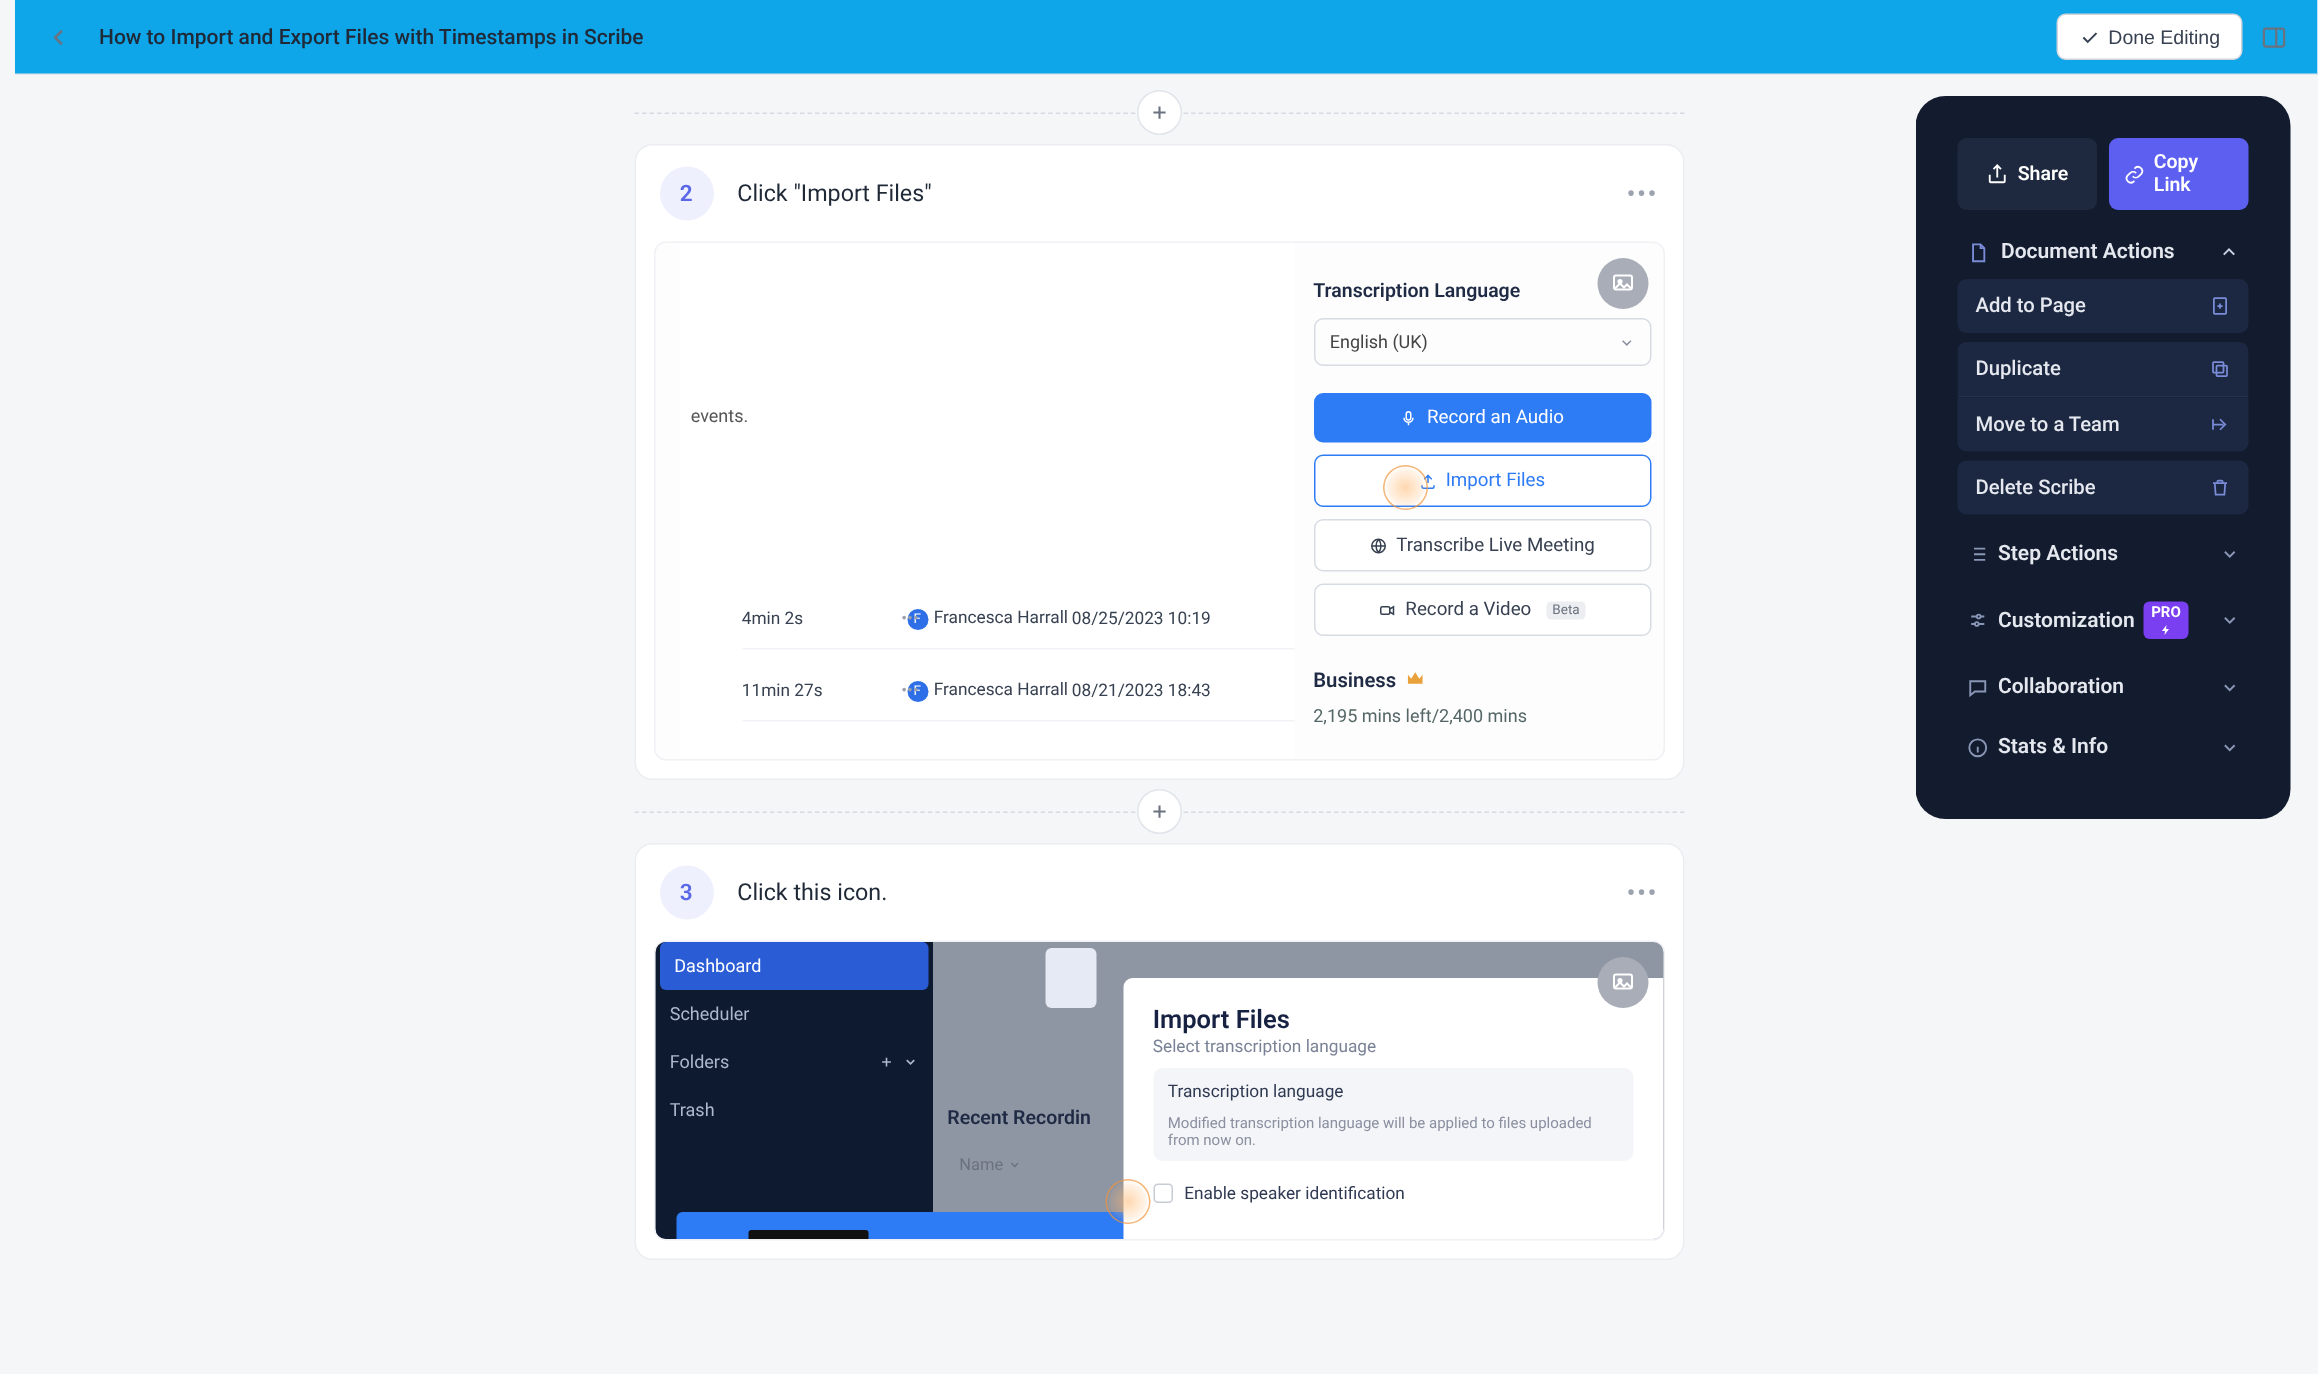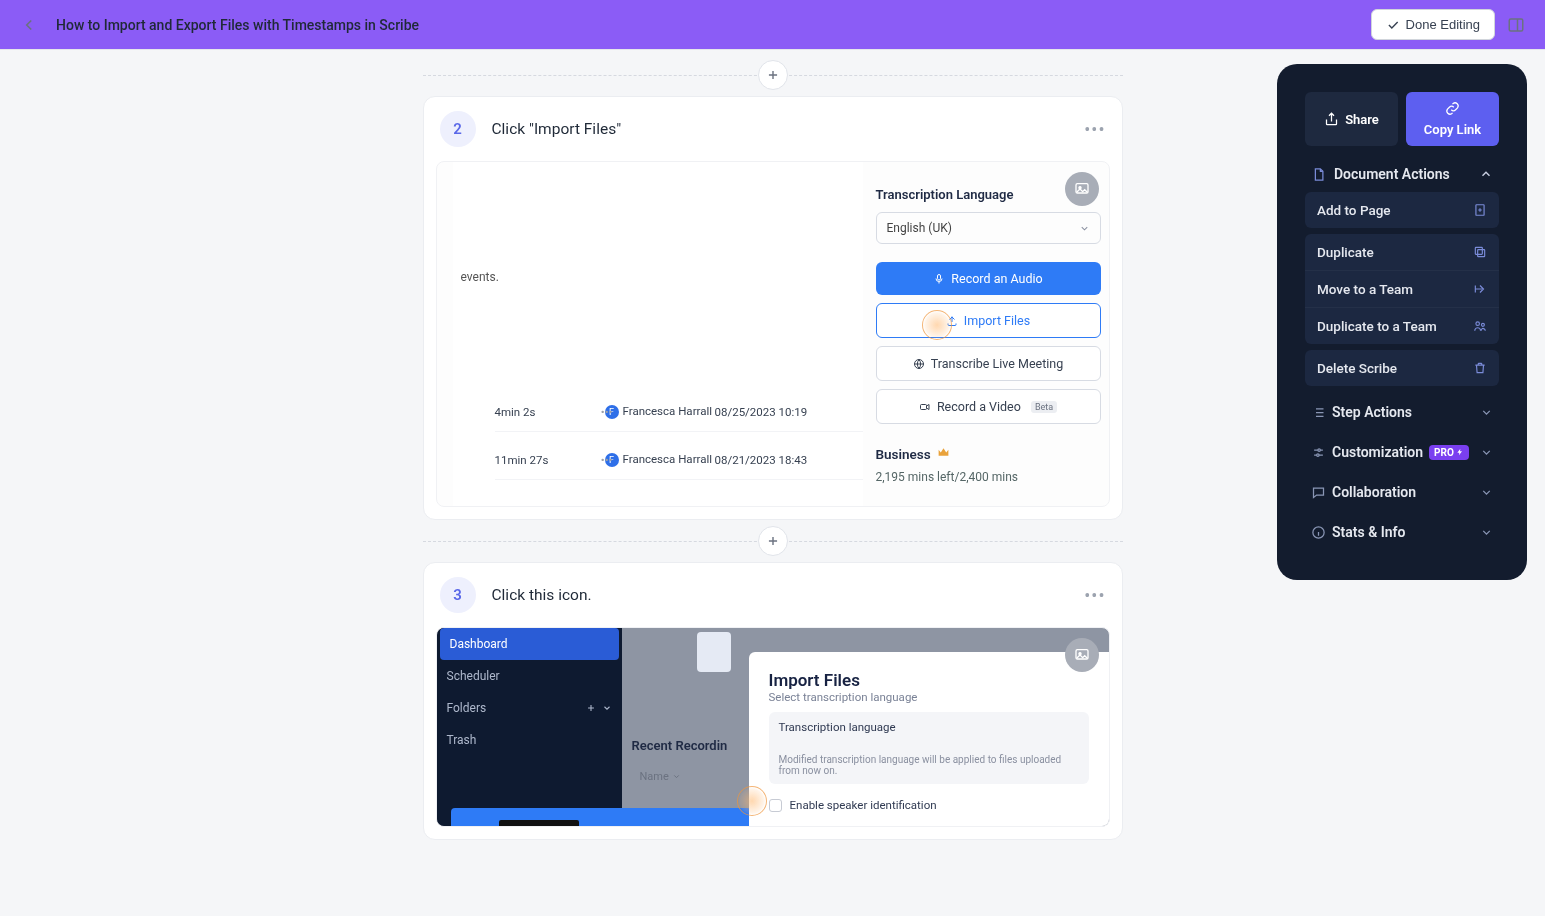--- a/index.html
+++ b/index.html
@@ -3,27 +3,28 @@
 <meta charset="utf-8">
 <style>
 * { box-sizing: border-box; margin: 0; padding: 0; }
 body {
   font-family: -apple-system, BlinkMacSystemFont, "Segoe UI", Roboto, sans-serif;
   background: #f5f6f8;
   color: #333;
   overflow-x: hidden;
 }
 .header {
-  background: #8b5cf6;
+  background: #0ea5e9;
   height: 50px;
   border-bottom: 1px solid #e5e7eb;
   display: flex;
   align-items: center;
   padding: 0 20px;
   justify-content: space-between;
+  margin-left: 10px;
 }
 .header-left { display: flex; align-items: center; gap: 18px; }
 .back-btn { cursor: pointer; color: #6b7280; display:flex; align-items:center; }
 .page-title { font-size: 14px; font-weight: 500; color: #1f2937; }
 .header-right { display: flex; align-items: center; gap: 12px; }
 .done-btn {
   border: 1px solid #d1d5db;
   background: #fff;
   padding: 7px 14px;
   border-radius: 6px;
@@ -123,48 +124,48 @@
 .s2-mid { position:absolute; left:195px; top:110px; font-size:13px; font-weight:600; color:#1f2a44; }
 .s2-mid-sub { position:absolute; left:203px; top:142px; font-size:11px; color:#6b7280; display:flex; align-items:center; gap:3px; }
 .s2-modal {
   position:absolute; right:0; top:24px; width:360px; height:176px; background:#fff;
   border-top-left-radius:6px; padding:18px 20px 0;
 }
 .s2-modal .mt { font-size:17px; font-weight:600; color:#172242; }
 .s2-modal .ms { font-size:11.5px; color:#7a8296; }
 .s2-modal .lang-box { background:#f4f5f8; border-radius:6px; padding:8px 10px; margin-top:8px; }
 .s2-modal .lang-box .lt { font-size:11.5px; color:#303a52; }
-.s2-modal .lang-box .ld { font-size:10px; color:#8a90a0; margin-top:20px; }
+.s2-modal .lang-box .ld { font-size:10px; color:#8a90a0; margin-top:10px; }
 .s2-modal .chk-row { display:flex; align-items:center; gap:8px; margin-top:14px; font-size:11.5px; color:#303a52; }
 .s2-modal .chk { width:13px; height:13px; border:1.5px solid #c7cbd4; border-radius:3px; position:relative; }
 .s2 .ring2 { position:absolute; left:300px; top:158px; }
 .s2-bot-bar { position:absolute; left:14px; bottom:0; width:300px; height:18px; background:#2e7bf6; border-top-left-radius:4px; border-top-right-radius:4px; }
 .s2-bot-pill { position:absolute; left:62px; bottom:-4px; width:80px; height:10px; background:#111; border-radius:2px; }
 .s2-doc-ico { position:absolute; left:260px; top:4px; width:34px; height:40px; background:#e5eaf4; border-radius:4px; }
 
 
 .side-panel {
   position: fixed; right: 18px; top: 64px; width: 250px;
   background: #131c2e; border-radius: 20px; padding: 28px;
   color: #e5e8ef; font-size: 14px;
 }
 .sp-top { display:flex; gap:8px; margin-bottom:10px; }
 .sp-btn { flex:1; border-radius:6px; padding:9px 10px; font-size:13px; font-weight:600; display:flex; align-items:center; justify-content:center; gap:6px; cursor:pointer; }
 .sp-share { background:#1e293f; color:#fff; }
-.sp-copy { background:#5d5ff0; color:#fff;flex-direction:column; }
+.sp-copy { background:#5d5ff0; color:#fff; }
 .sp-sec-hdr { display:flex; align-items:center; gap:8px; padding:10px 6px; font-weight:600; font-size:14px; justify-content:space-between; }
 .sp-sec-hdr .l { display:flex; align-items:center; gap:8px; }
 .sp-item { background:#1c2841; border-radius:6px; padding:10px 12px; display:flex; align-items:center; justify-content:space-between; margin-bottom:6px; cursor:pointer; font-size:13.5px; font-weight:500; }
 .sp-group .sp-item { border-radius:0; margin-bottom:0; border-bottom:1px solid rgba(255,255,255,0.04); }
 .sp-group .sp-item:first-child { border-top-left-radius:6px; border-top-right-radius:6px; }
 .sp-group .sp-item:last-child { border-bottom-left-radius:6px; border-bottom-right-radius:6px; border-bottom:none; }
 .sp-group { margin-bottom:6px; }
 .sp-collapse { display:flex; align-items:center; gap:8px; padding:12px 6px; cursor:pointer; justify-content:space-between; }
 .sp-collapse .l { display:flex; align-items:center; gap:6px; font-weight:600; font-size:14px; }
-.pro-badge { background:#7a3ff0; color:#fff; font-size:10px; padding:2px 5px; border-radius:4px; font-weight:700; display:inline-flex; align-items:center; gap:2px; }
+.pro-badge { background:#7a3ff0; color:#fff; font-size:10px; padding:2px 5px; border-radius:4px; font-weight:700; display:inline-flex; align-items:center; gap:2px;flex-direction:column; }
 svg { display:block; }
 </style>
 </head>
 <body>
 
 <div class="header">
   <div class="header-left">
     <span class="back-btn">
       <svg width="18" height="18" viewBox="0 0 24 24" fill="none" stroke="#6b7280" stroke-width="2.2">
           <path d="M15 6l-6 6 6 6"></path>
@@ -399,28 +400,20 @@
           <rect x="8" y="8" width="12" height="12" rx="1"></rect>
           <rect x="4" y="4" width="12" height="12" rx="1"></rect>
         </svg>
     </div>
     <div class="sp-item">
       <span>Move to a Team</span>
       <svg width="14" height="14" viewBox="0 0 24 24" fill="none" stroke="#7a8bd8" stroke-width="2">
           <path d="M4 12h12M12 6l6 6-6 6M4 6v12"></path>
         </svg>
     </div>
-    <div class="sp-item">
-      <span>Duplicate to a Team</span>
-      <svg width="14" height="14" viewBox="0 0 24 24" fill="none" stroke="#7a8bd8" stroke-width="2">
-          <circle cx="8" cy="8" r="3"></circle>
-          <circle cx="17" cy="10" r="2.5"></circle>
-          <path d="M3 20c0-3 3-5 5-5s5 2 5 5M14 20c0-2 2-4 3-4s4 2 4 4"></path>
-        </svg>
-    </div>
   </div>
 
   <div class="sp-item">
     <span>Delete Scribe</span>
     <svg width="14" height="14" viewBox="0 0 24 24" fill="none" stroke="#7a8bd8" stroke-width="2">
         <path d="M4 7h16M9 7V5a1 1 0 011-1h4a1 1 0 011 1v2M6 7l1 13h10l1-13"></path>
       </svg>
   </div>
 
   <div class="sp-collapse">

